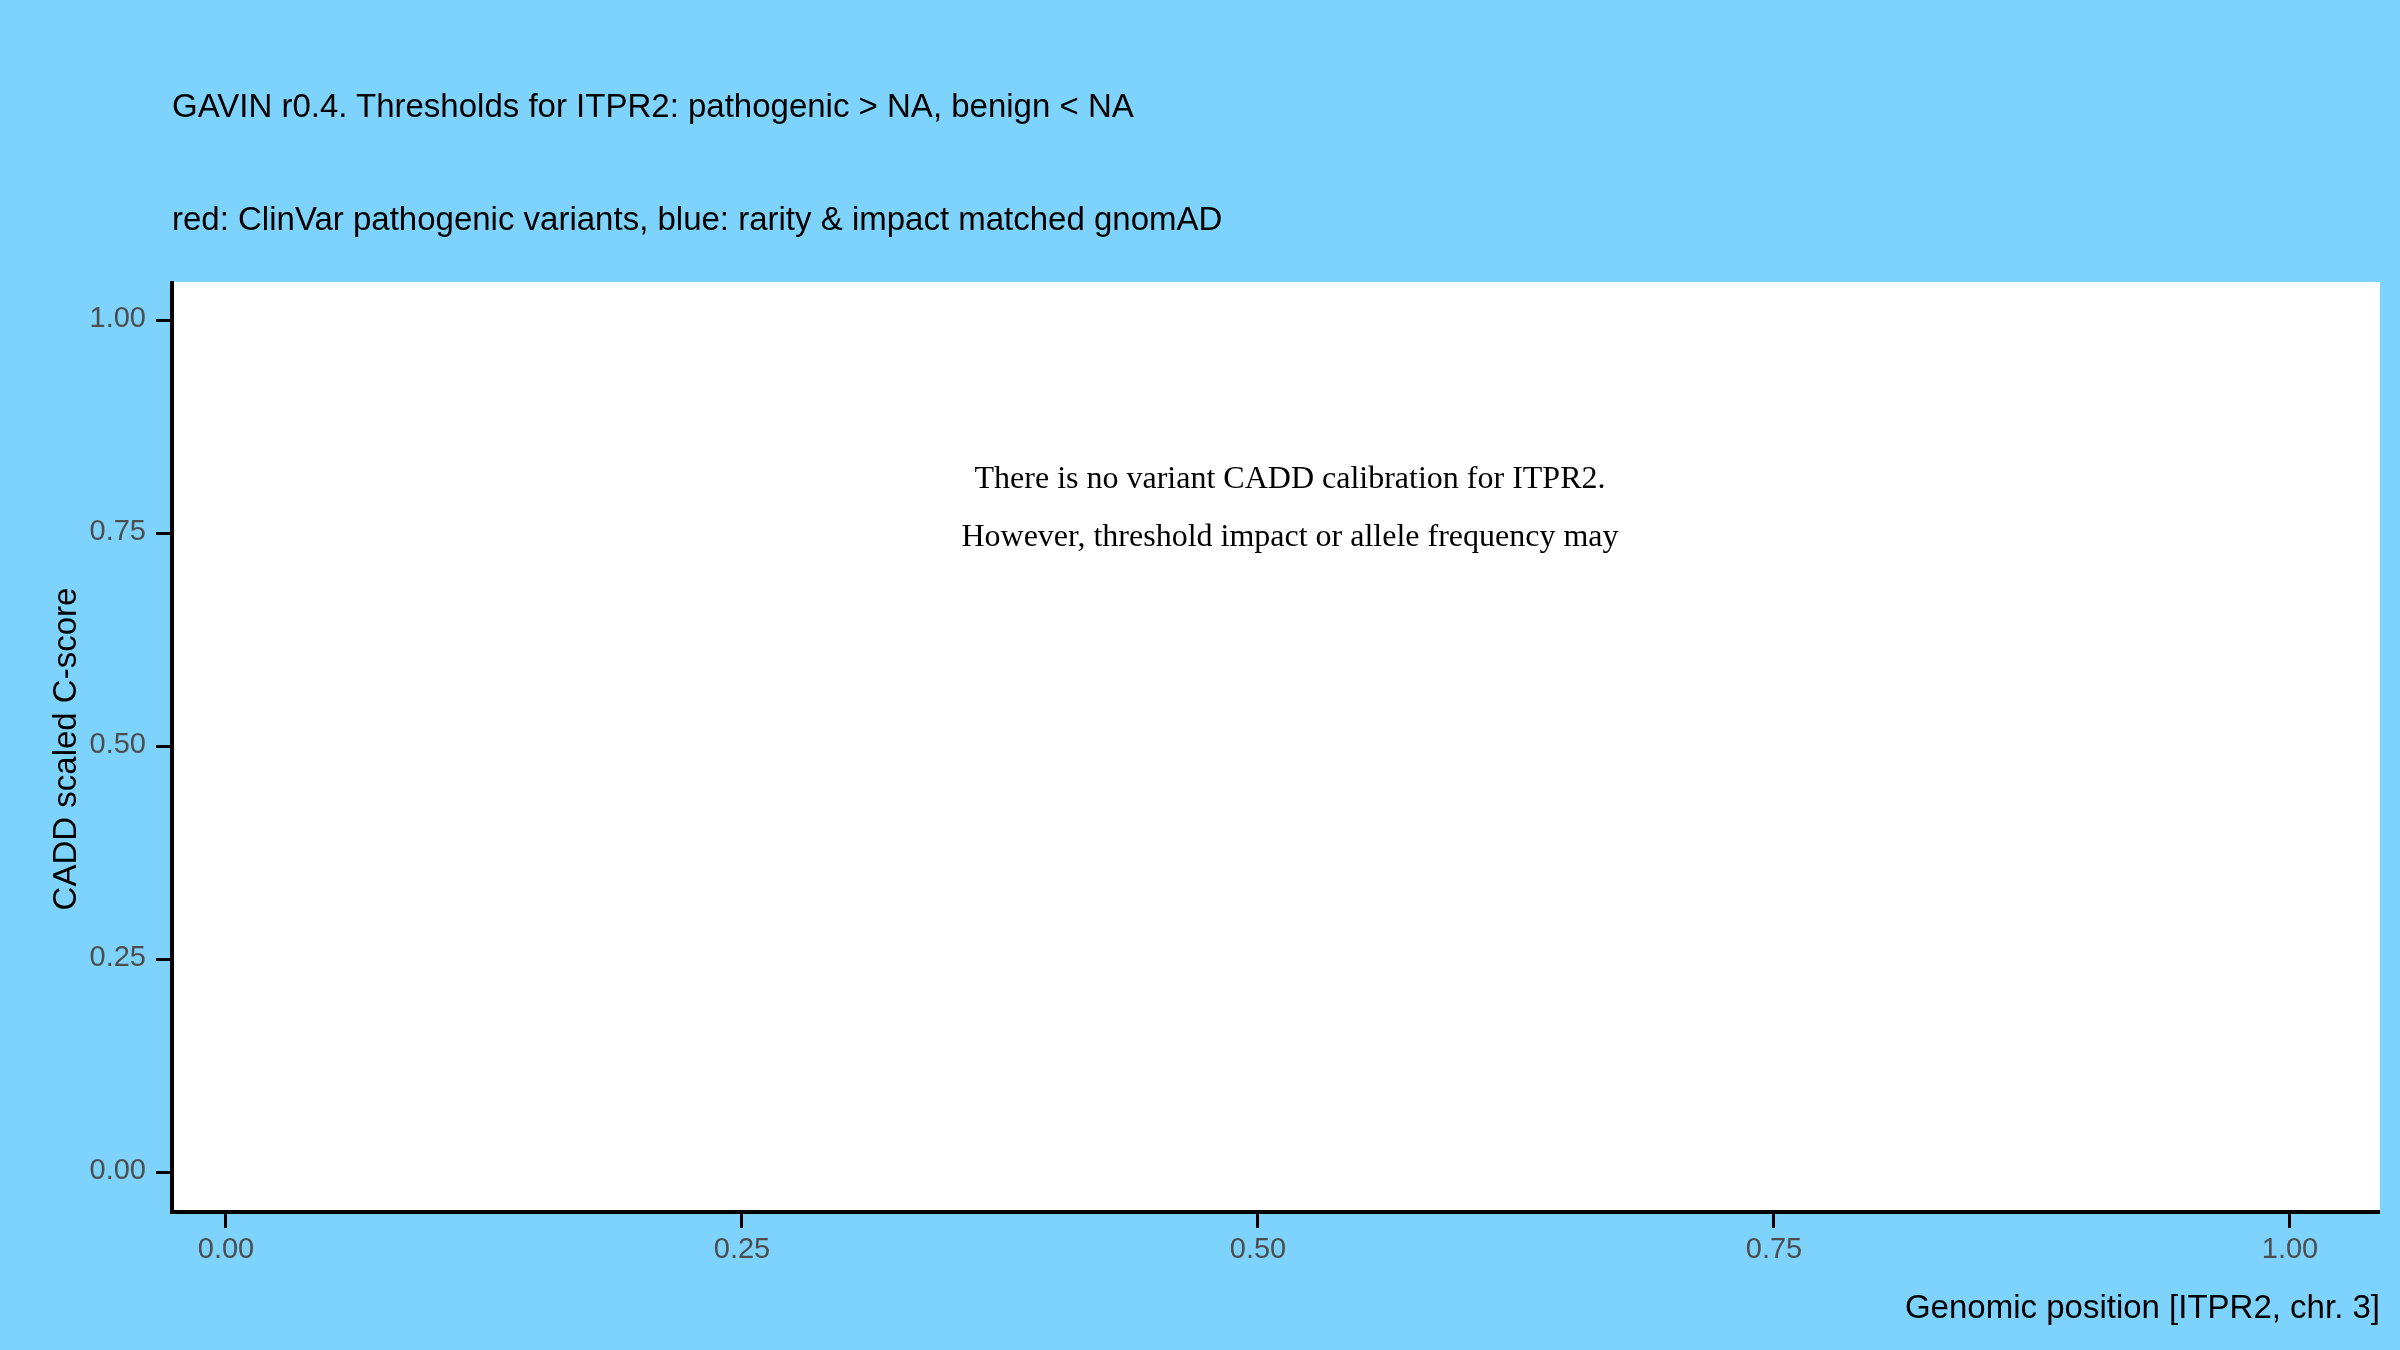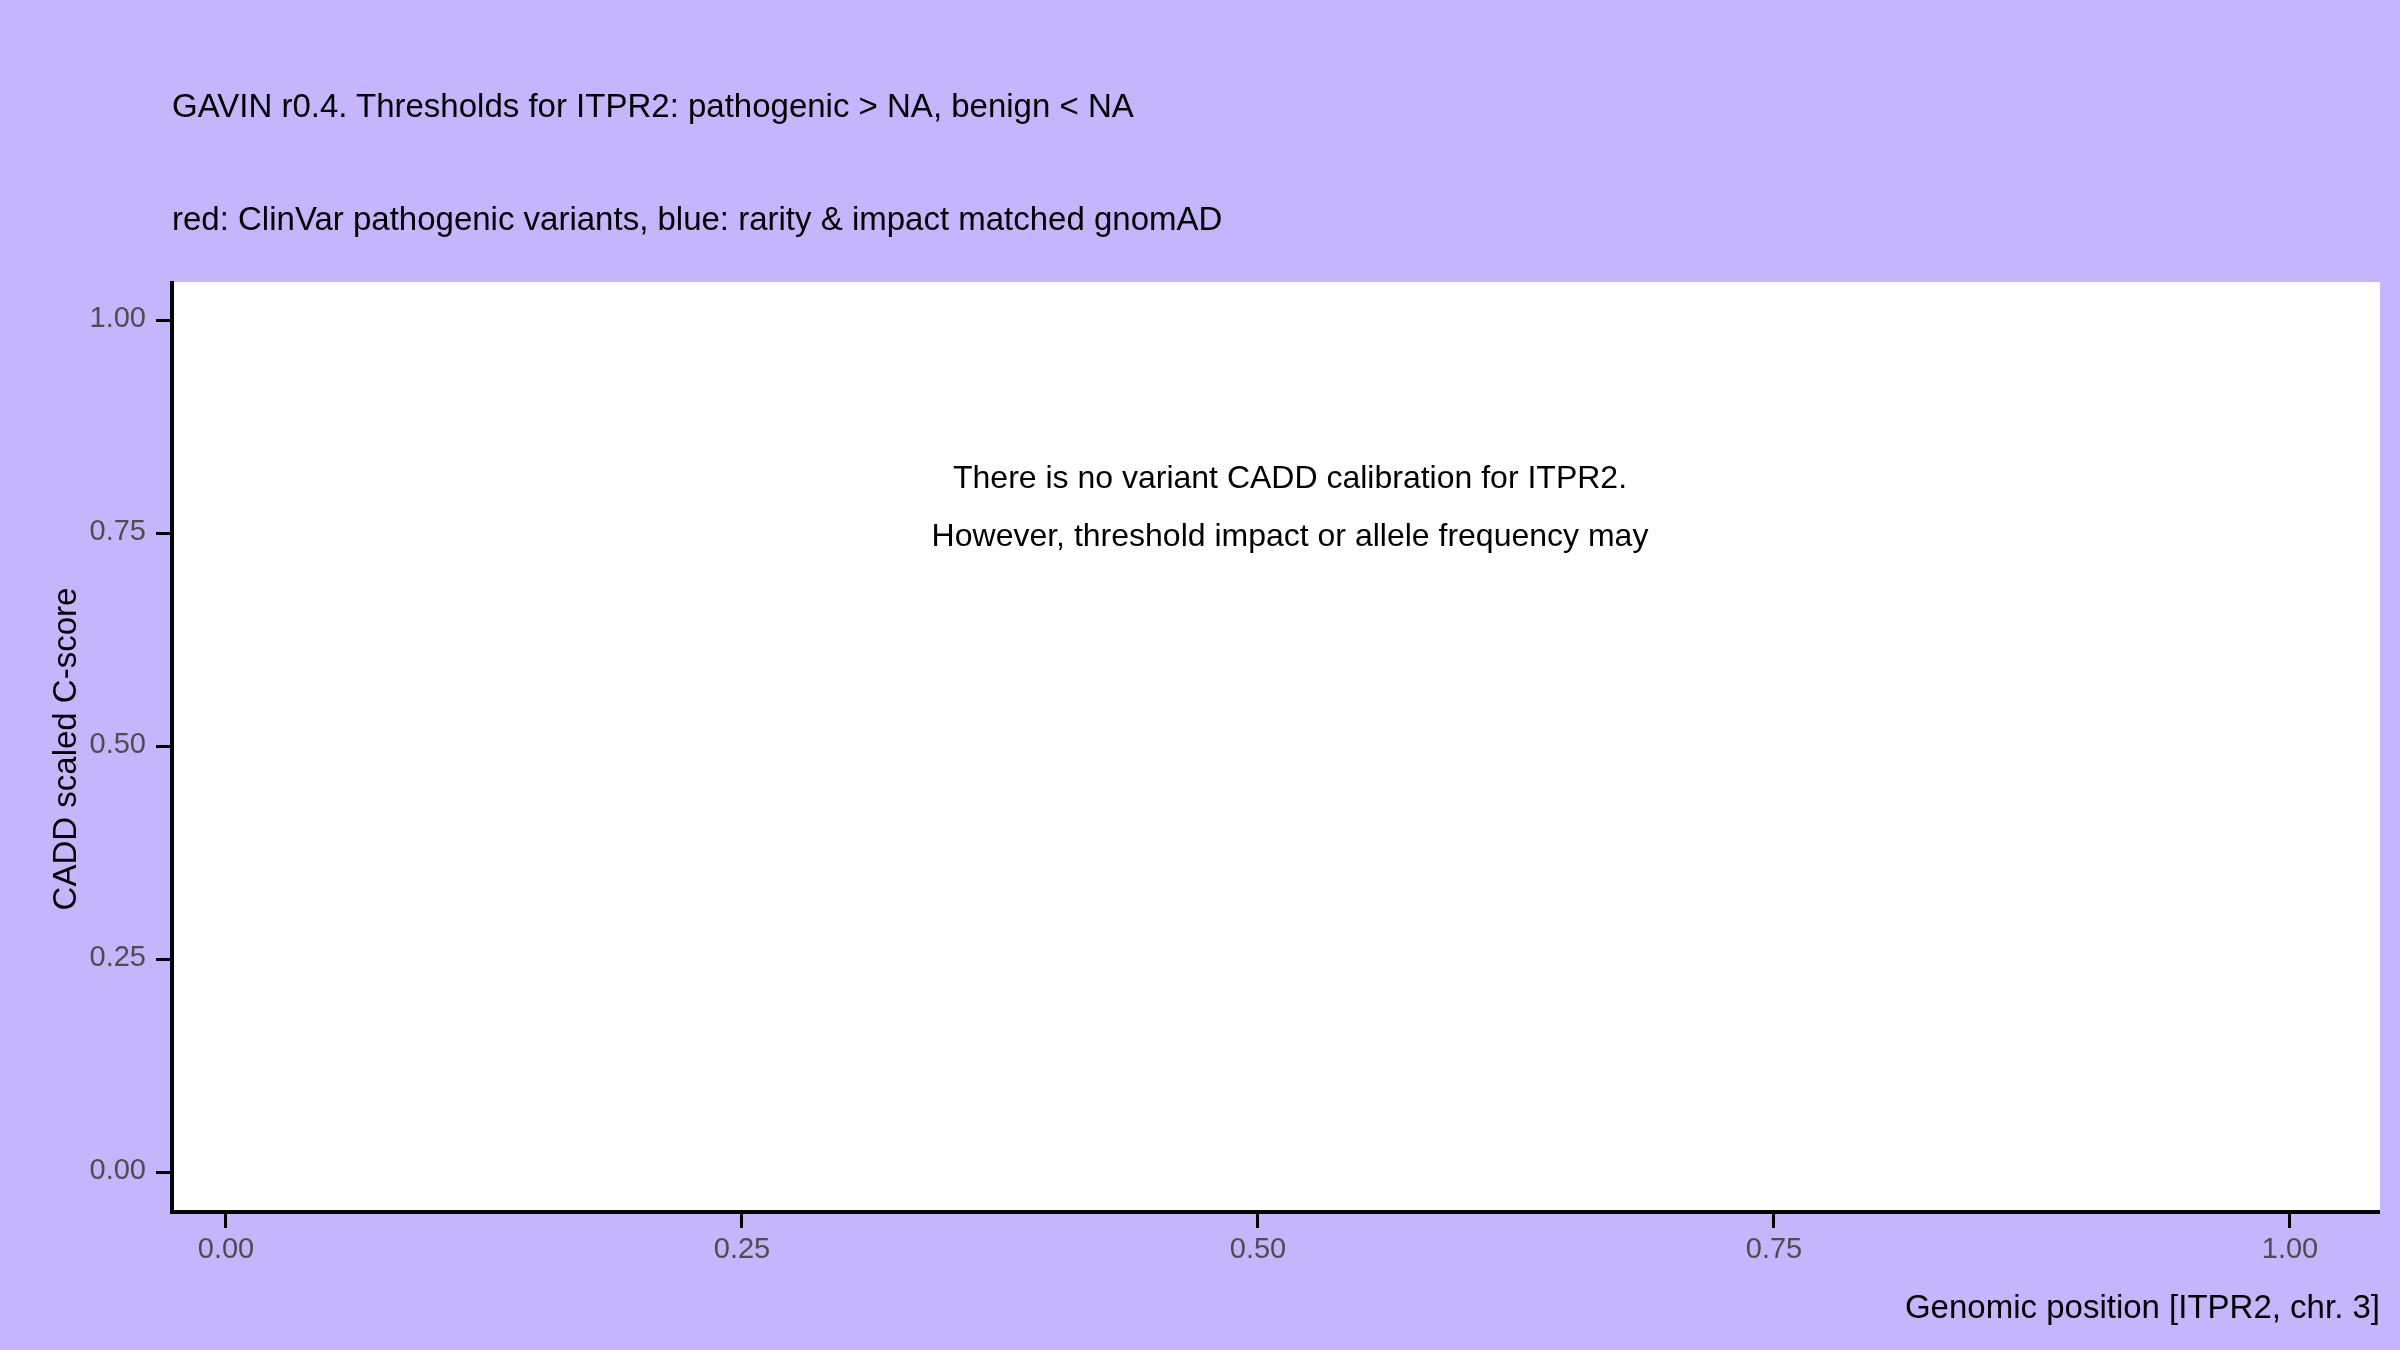--- a/index.html
+++ b/index.html
@@ -13,21 +13,21 @@
     position: relative;
     font-family: "Liberation Sans", "DejaVu Sans", sans-serif;
     overflow: hidden;
   }
 
   #figure {
     position: absolute;
     left: 0; top: 0;
     width: 2400px;
     height: 1350px;
-    background: #c4b5fd;
+    background: #7dd3fc;
   }
 
   
   #plot-title {
     position: absolute;
     left: 172px;
     top: 12px;
     width: 2180px;
     color: #000000;
     font-size: 33px;
@@ -126,21 +126,21 @@
   #panel-annotation {
     position: absolute;
     left: 690px;
     top: 448px;
     width: 1200px;
     text-align: center;
     color: #000000;
     font-size: 32px;
     line-height: 58px;
   }
-  #panel-annotation .annot-line { display: block; }
+  #panel-annotation .annot-line { display: block; font-family: Liberation Serif, serif; }
 </style>
 </head>
 <body>
 
 <div id="figure">
 
   <div id="plot-title">
     <span class="title-line">GAVIN r0.4. Thresholds for ITPR2: pathogenic &gt; NA, benign &lt; NA</span>
     <span class="title-line">red: ClinVar pathogenic variants, blue: rarity &amp; impact matched gnomAD</span>
     <span class="title-line">variants, green: RefSeq exons, grey: genome-wide fallback threshold</span>

